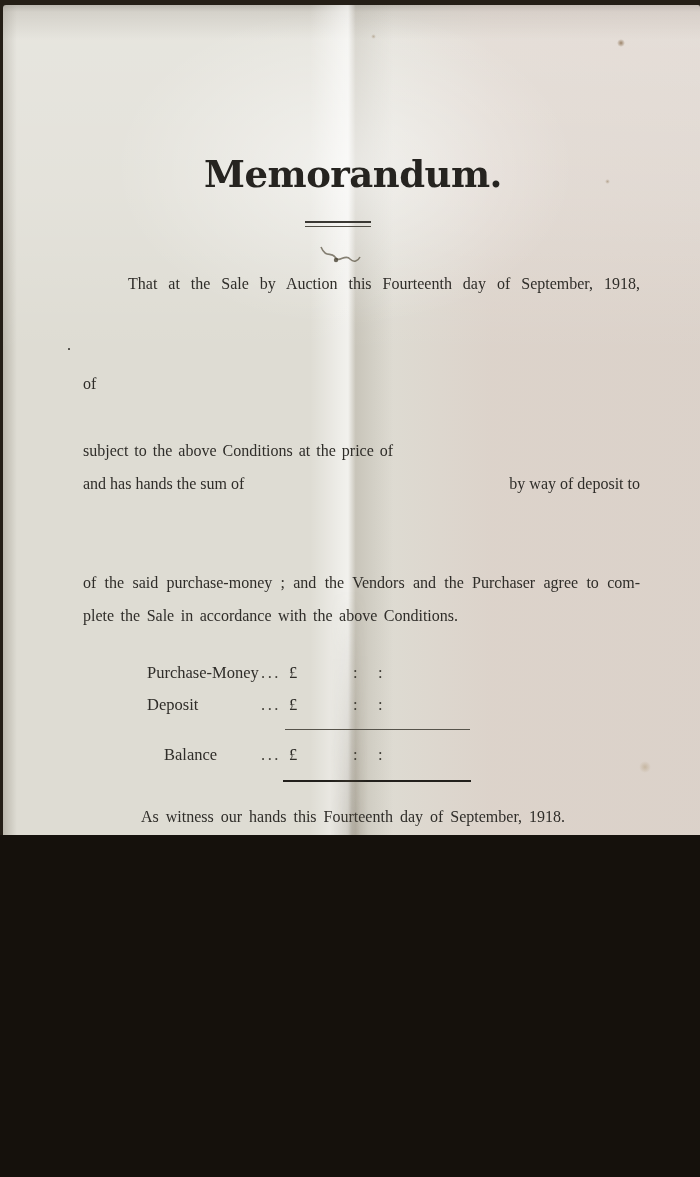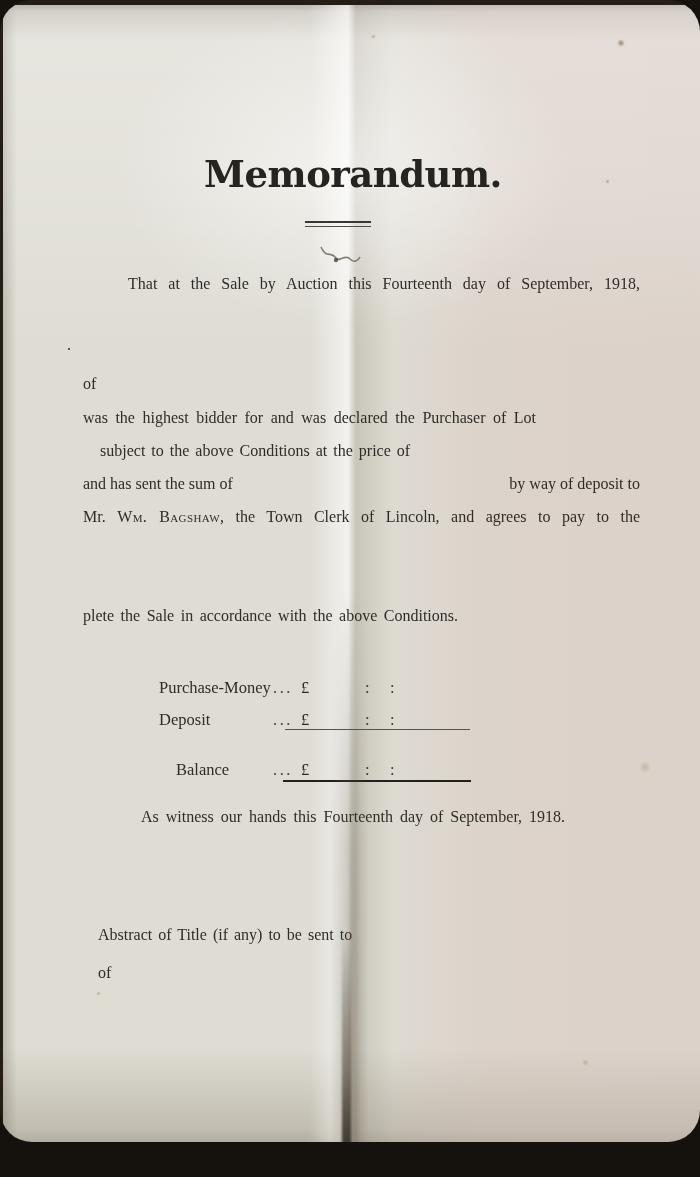--- a/index.html
+++ b/index.html
@@ -1,20 +1,19 @@
 <!DOCTYPE html>
 <html><head>
 <meta charset="utf-8">
 <style>
   html,body { margin:0; padding:0; background:#15110c; }
   .stage {
-    position:relative; width:700px; height:1142px; overflow:hidden;
+    position:relative; width:700px; height:835px; overflow:hidden;
     background:#241e16;
     font-family:"Liberation Serif", serif;
-    border-radius:32px;
   }
   
   .page {
     position:absolute; left:3px; top:5px; width:697px; height:1159px;
     background-color:#dedcd3;
     border-radius:3px 2px 9px 14px;
     background-image:
       
       radial-gradient(ellipse 320px 220px at 49% 14%, rgba(255,255,255,.5), rgba(255,255,255,0) 72%),
       linear-gradient(180deg, rgba(255,255,255,.28) 0%, rgba(255,255,255,.18) 16%, rgba(255,255,255,0) 30%),
@@ -61,28 +60,28 @@
     font-size:16px; line-height:20px; color:#2f2d29;
   }
   .just { text-align:justify; text-align-last:justify; }
   .spread { display:flex; justify-content:space-between; }
   .sc { font-variant:small-caps; letter-spacing:.4px; }
   .l-p1a   { left:125px; top:269px; width:512px; }
   .l-p1b   { left:65px;  top:301px; word-spacing:4.5px; }
   .l-dot   { left:64px;  top:330px; }
   .l-of1   { left:80px;  top:369px; }
   .l-bid   { left:80px;  top:403px; word-spacing:3.5px; }
-  .l-sub   { left:97px;  top:436px; word-spacing:2px;text-align:right; }
+  .l-sub   { left:80px;  top:436px; word-spacing:2px;text-align:right; }
   .l-paid  { left:80px;  top:469px; width:557px; }
   .l-mr    { left:80px;  top:502px; width:557px; }
   .l-mayor { left:80px;  top:535px; width:557px; }
   .l-money { left:80px;  top:568px; width:557px; }
   .l-plete { left:80px;  top:601px; word-spacing:2.5px; }
   
-  .mrow { position:absolute; left:156px; height:20px; font-size:16.5px; color:#2f2d29; width:280px;margin-top:15px; }
+  .mrow { position:absolute; left:144px; height:20px; font-size:16.5px; color:#2f2d29; width:280px; }
   .mrow .lbl  { position:absolute; left:0; }
   .mrow.balance .lbl { left:17px; }
   .mrow .dots { position:absolute; left:114px; letter-spacing:2.5px; color:#45423b; }
   .mrow .cur  { position:absolute; left:142px; }
   .mrow .c1   { position:absolute; left:206px; color:#3c3933; }
   .mrow .c2   { position:absolute; left:231px; color:#3c3933; }
   .mrow-pm  { top:658px; }
   .mrow-dep { top:690px; }
   .mrow.balance { top:740px; }
   .rule-thin  { position:absolute; left:282px; top:724px; width:185px; border-top:1px solid #56534b; }
@@ -110,31 +109,30 @@
 
     <svg class="crease" width="46" height="28" viewBox="0 0 46 28">
       <path d="M4,3 C9,15 14,7 18,13 C22,20 28,9 33,15 C37,19 41,17 43,13" fill="none" stroke="#57503f" stroke-width="1.6" opacity="0.7"></path>
       <circle cx="19" cy="16" r="2.2" fill="#4a4335" opacity="0.8"></circle>
     </svg>
 
     <div class="line l-p1a just">That at the Sale by Auction this Fourteenth day of September, 1918,</div>
     <div class="line l-dot">.</div>
 
     <div class="line l-of1">of</div>
-    <div class="line l-bid">was the highest bidder for and was declared the Purchaser of Lot</div>
     <div class="line l-sub">subject to the above Conditions at the price of</div>
 
     <div class="line l-paid spread">
-      <span>and has sent the sum of</span>
+      <span>and has hands the sum of</span>
       <span>by way of deposit to</span>
     </div>
 
-    <div class="line l-mr just"><span>Mr. </span><span class="sc">Wm. Bagshaw</span><span>, the Town Clerk of Lincoln, and agrees to pay to the</span></div>
 
 
+    <div class="line l-money just">of the said purchase-money ; and the Vendors and the Purchaser agree to com-</div>
     <div class="line l-plete">plete the Sale in accordance with the above Conditions.</div>
 
     <div class="mrow mrow-pm">
       <span class="lbl">Purchase-Money</span>
       <span class="dots">...</span>
       <span class="cur">£</span>
       <span class="c1">:</span>
       <span class="c2">:</span>
     </div>
     <div class="mrow mrow-dep">

